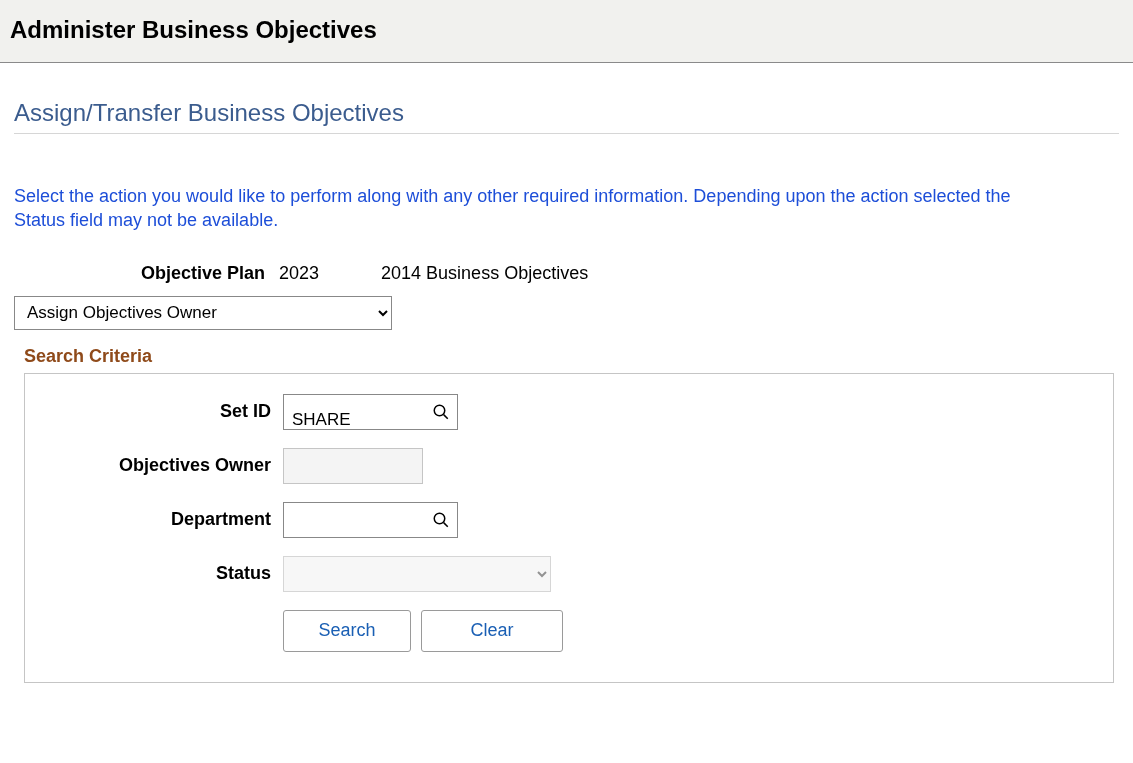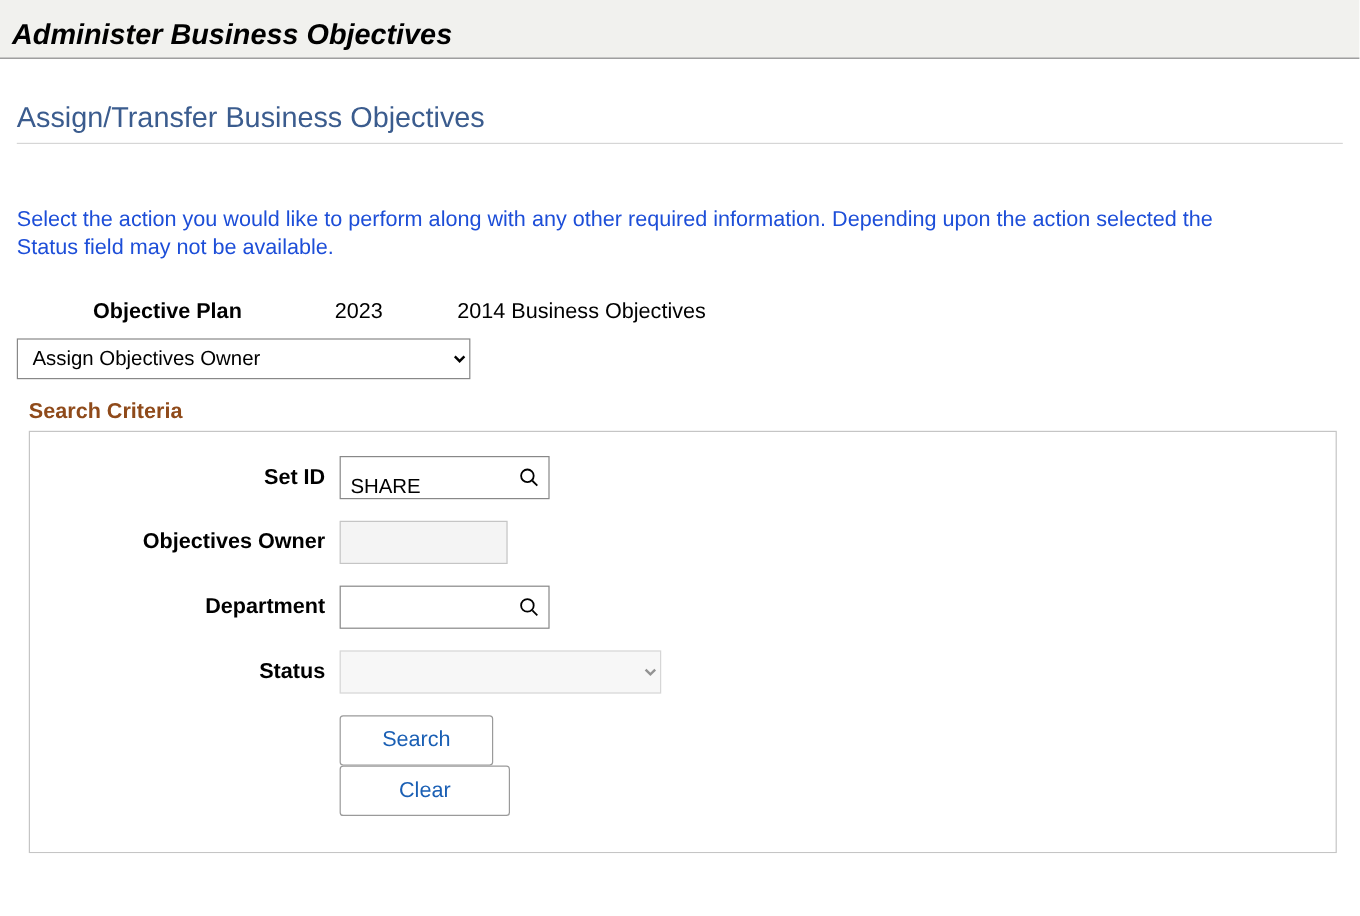--- a/index.html
+++ b/index.html
@@ -10,22 +10,21 @@
     body {
       font-family: Arial, Helvetica, sans-serif;
       font-size: 16px;
       color: #000;
       background: #fff;
       width: 1133px;
     }
     .header-bar {
       background: #f1f1ee;
       border-bottom: 1px solid #8a8a8a;
-      padding: 16px 10px 4px 10px;
-      font-style: italic;
+      padding: 16px 10px 18px 10px;
     }
     .header-title {
       font-size: 24px;
       font-weight: bold;
       color: #000;
     }
     .content {
       padding: 0 14px;
     }
     .section-title {
@@ -46,21 +45,21 @@
     .form-area {
       margin-top: 30px;
     }
     .form-row {
       display: flex;
       align-items: center;
       margin-bottom: 12px;
     }
     .form-label {
       width: 265px;
-      text-align: center;
+      text-align: right;
       font-size: 18px;
       font-weight: bold;
       color: #000;
       padding-right: 14px;
     }
     .form-value-static {
       font-size: 18px;
       color: #000;
     }
     .plan-year {
@@ -149,21 +148,20 @@
       border: 1px solid #c5c5c5;
       background: #f4f4f4;
       font-size: 17px;
       padding: 0 8px;
       color: #666;
     }
     .button-row {
       display: flex;
       margin-left: 258px;
       margin-top: 10px;
-      flex-direction: column;
     }
     .action-btn {
       width: 128px;
       height: 42px;
       border: 1px solid #9a9a9a;
       background: #fff;
       color: #1a5fb4;
       font-size: 18px;
       border-radius: 3px;
       cursor: pointer;

